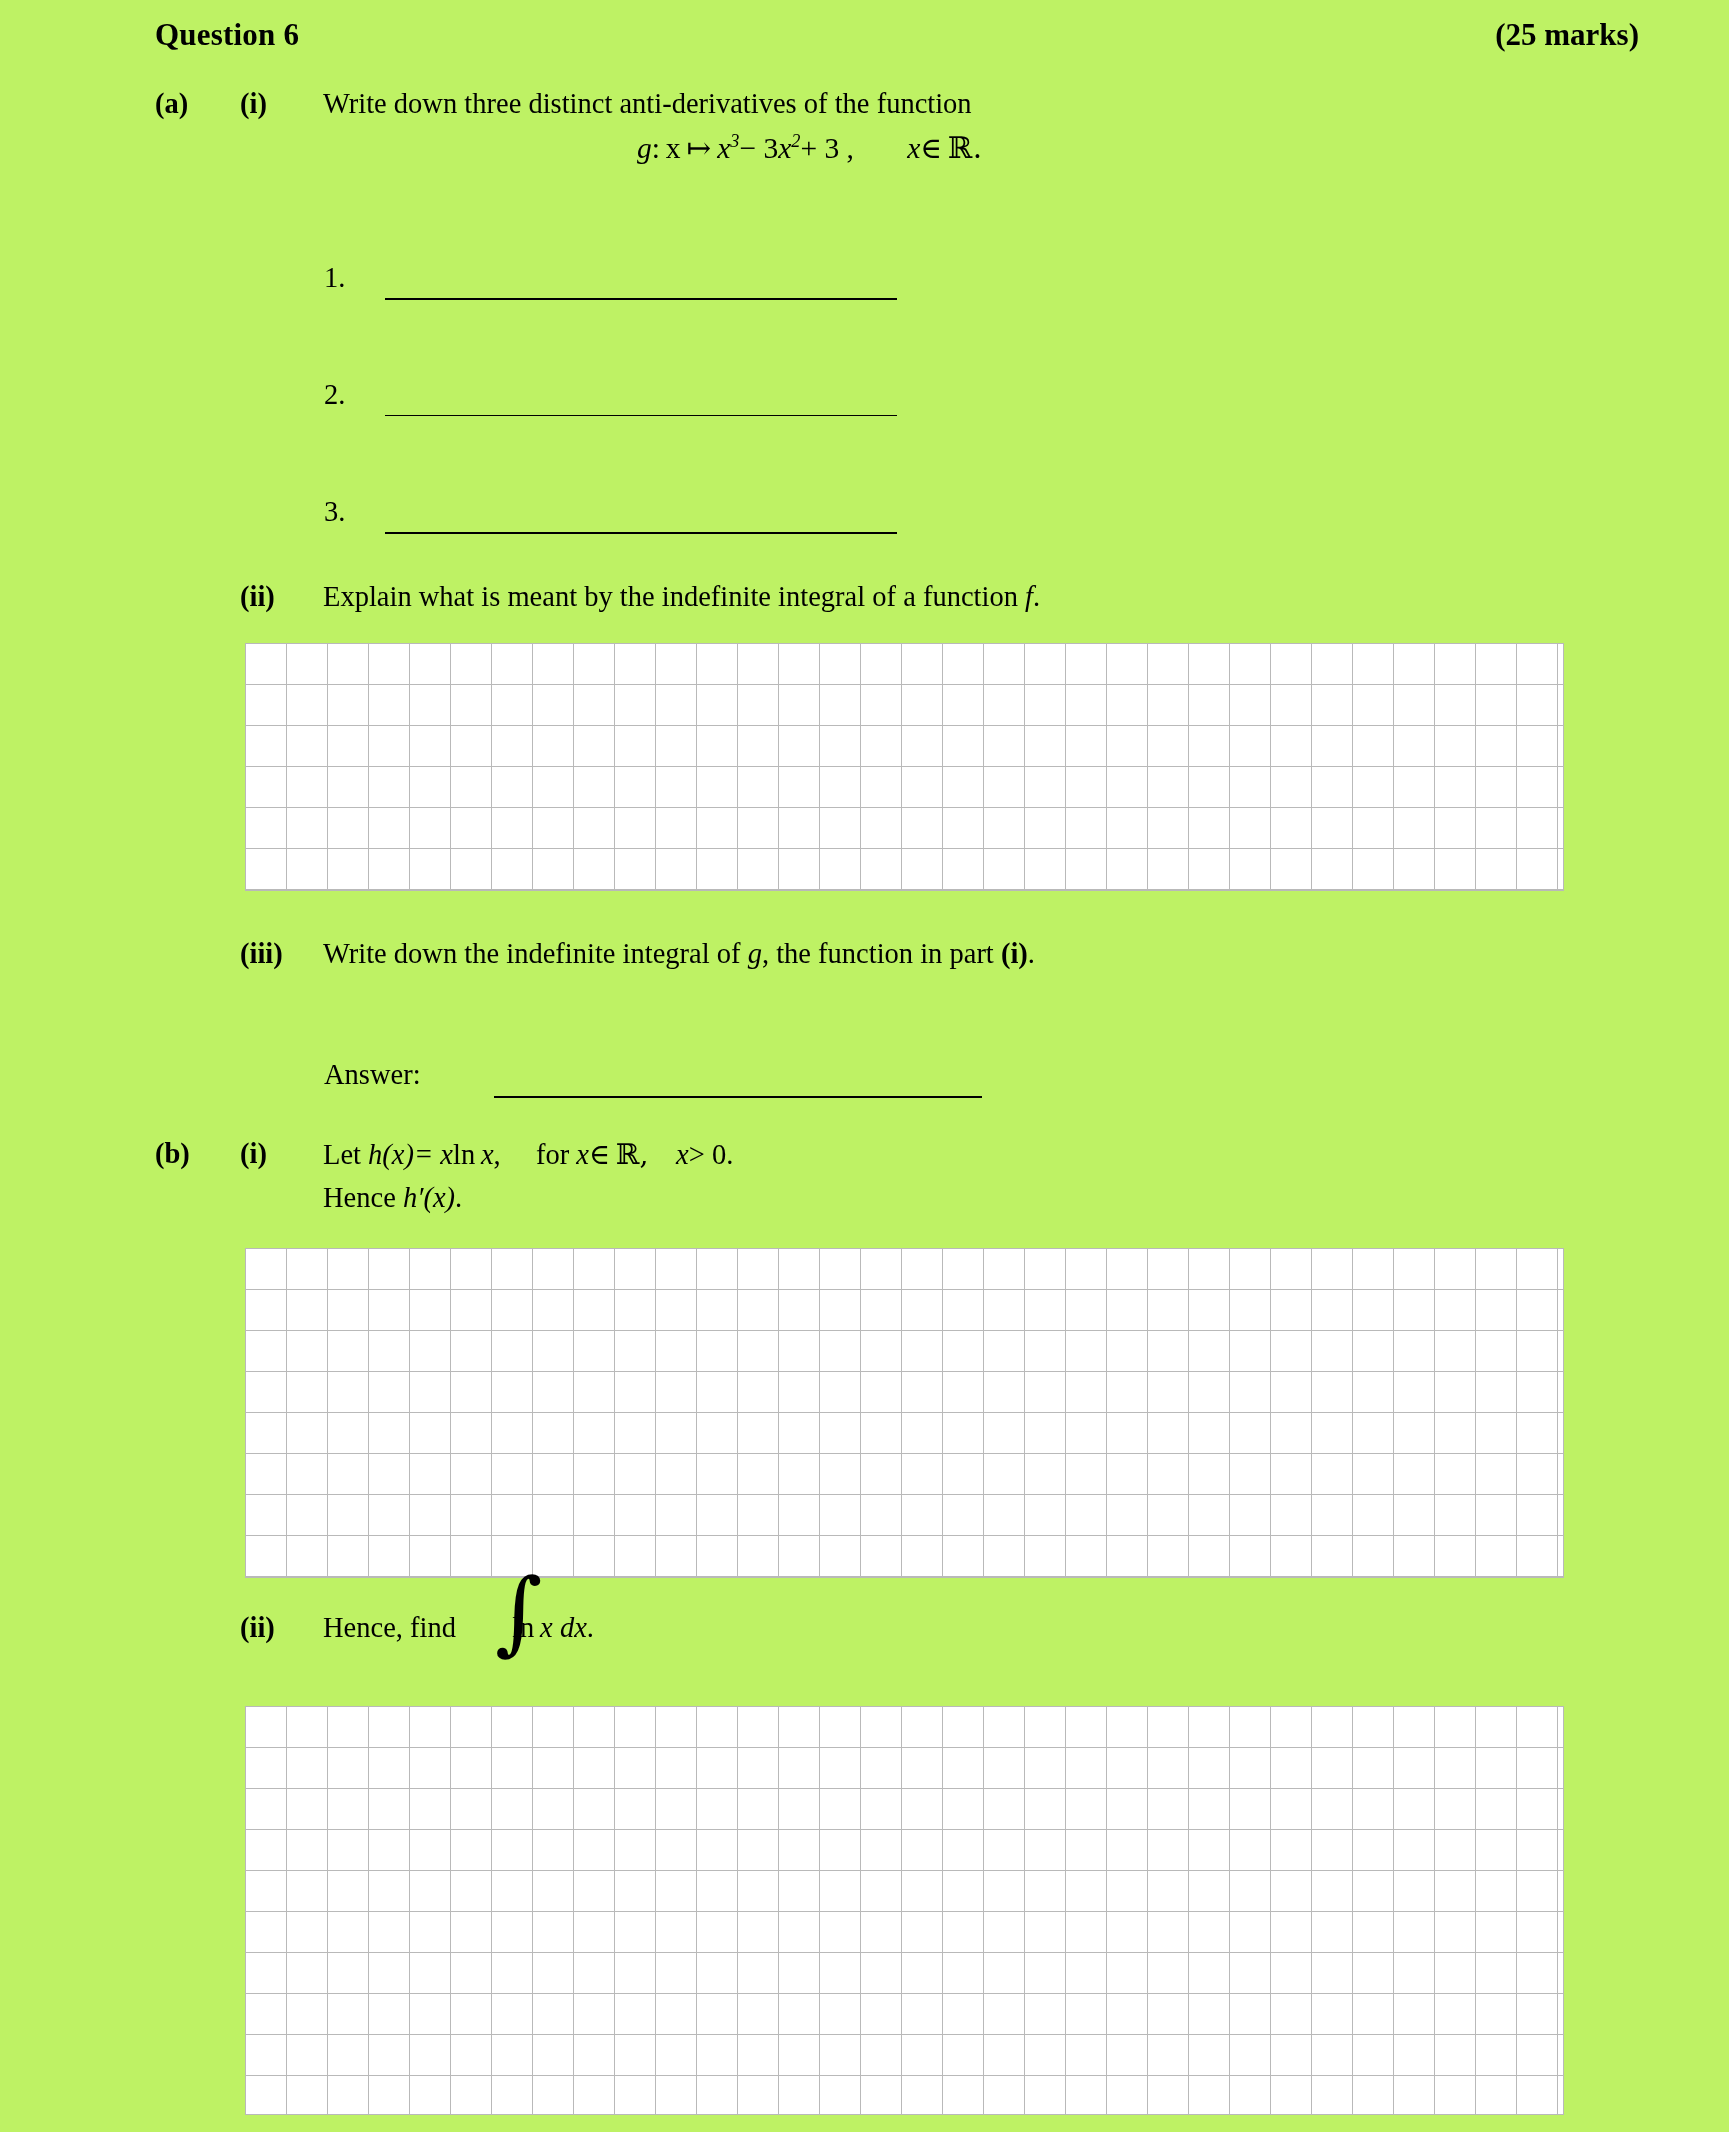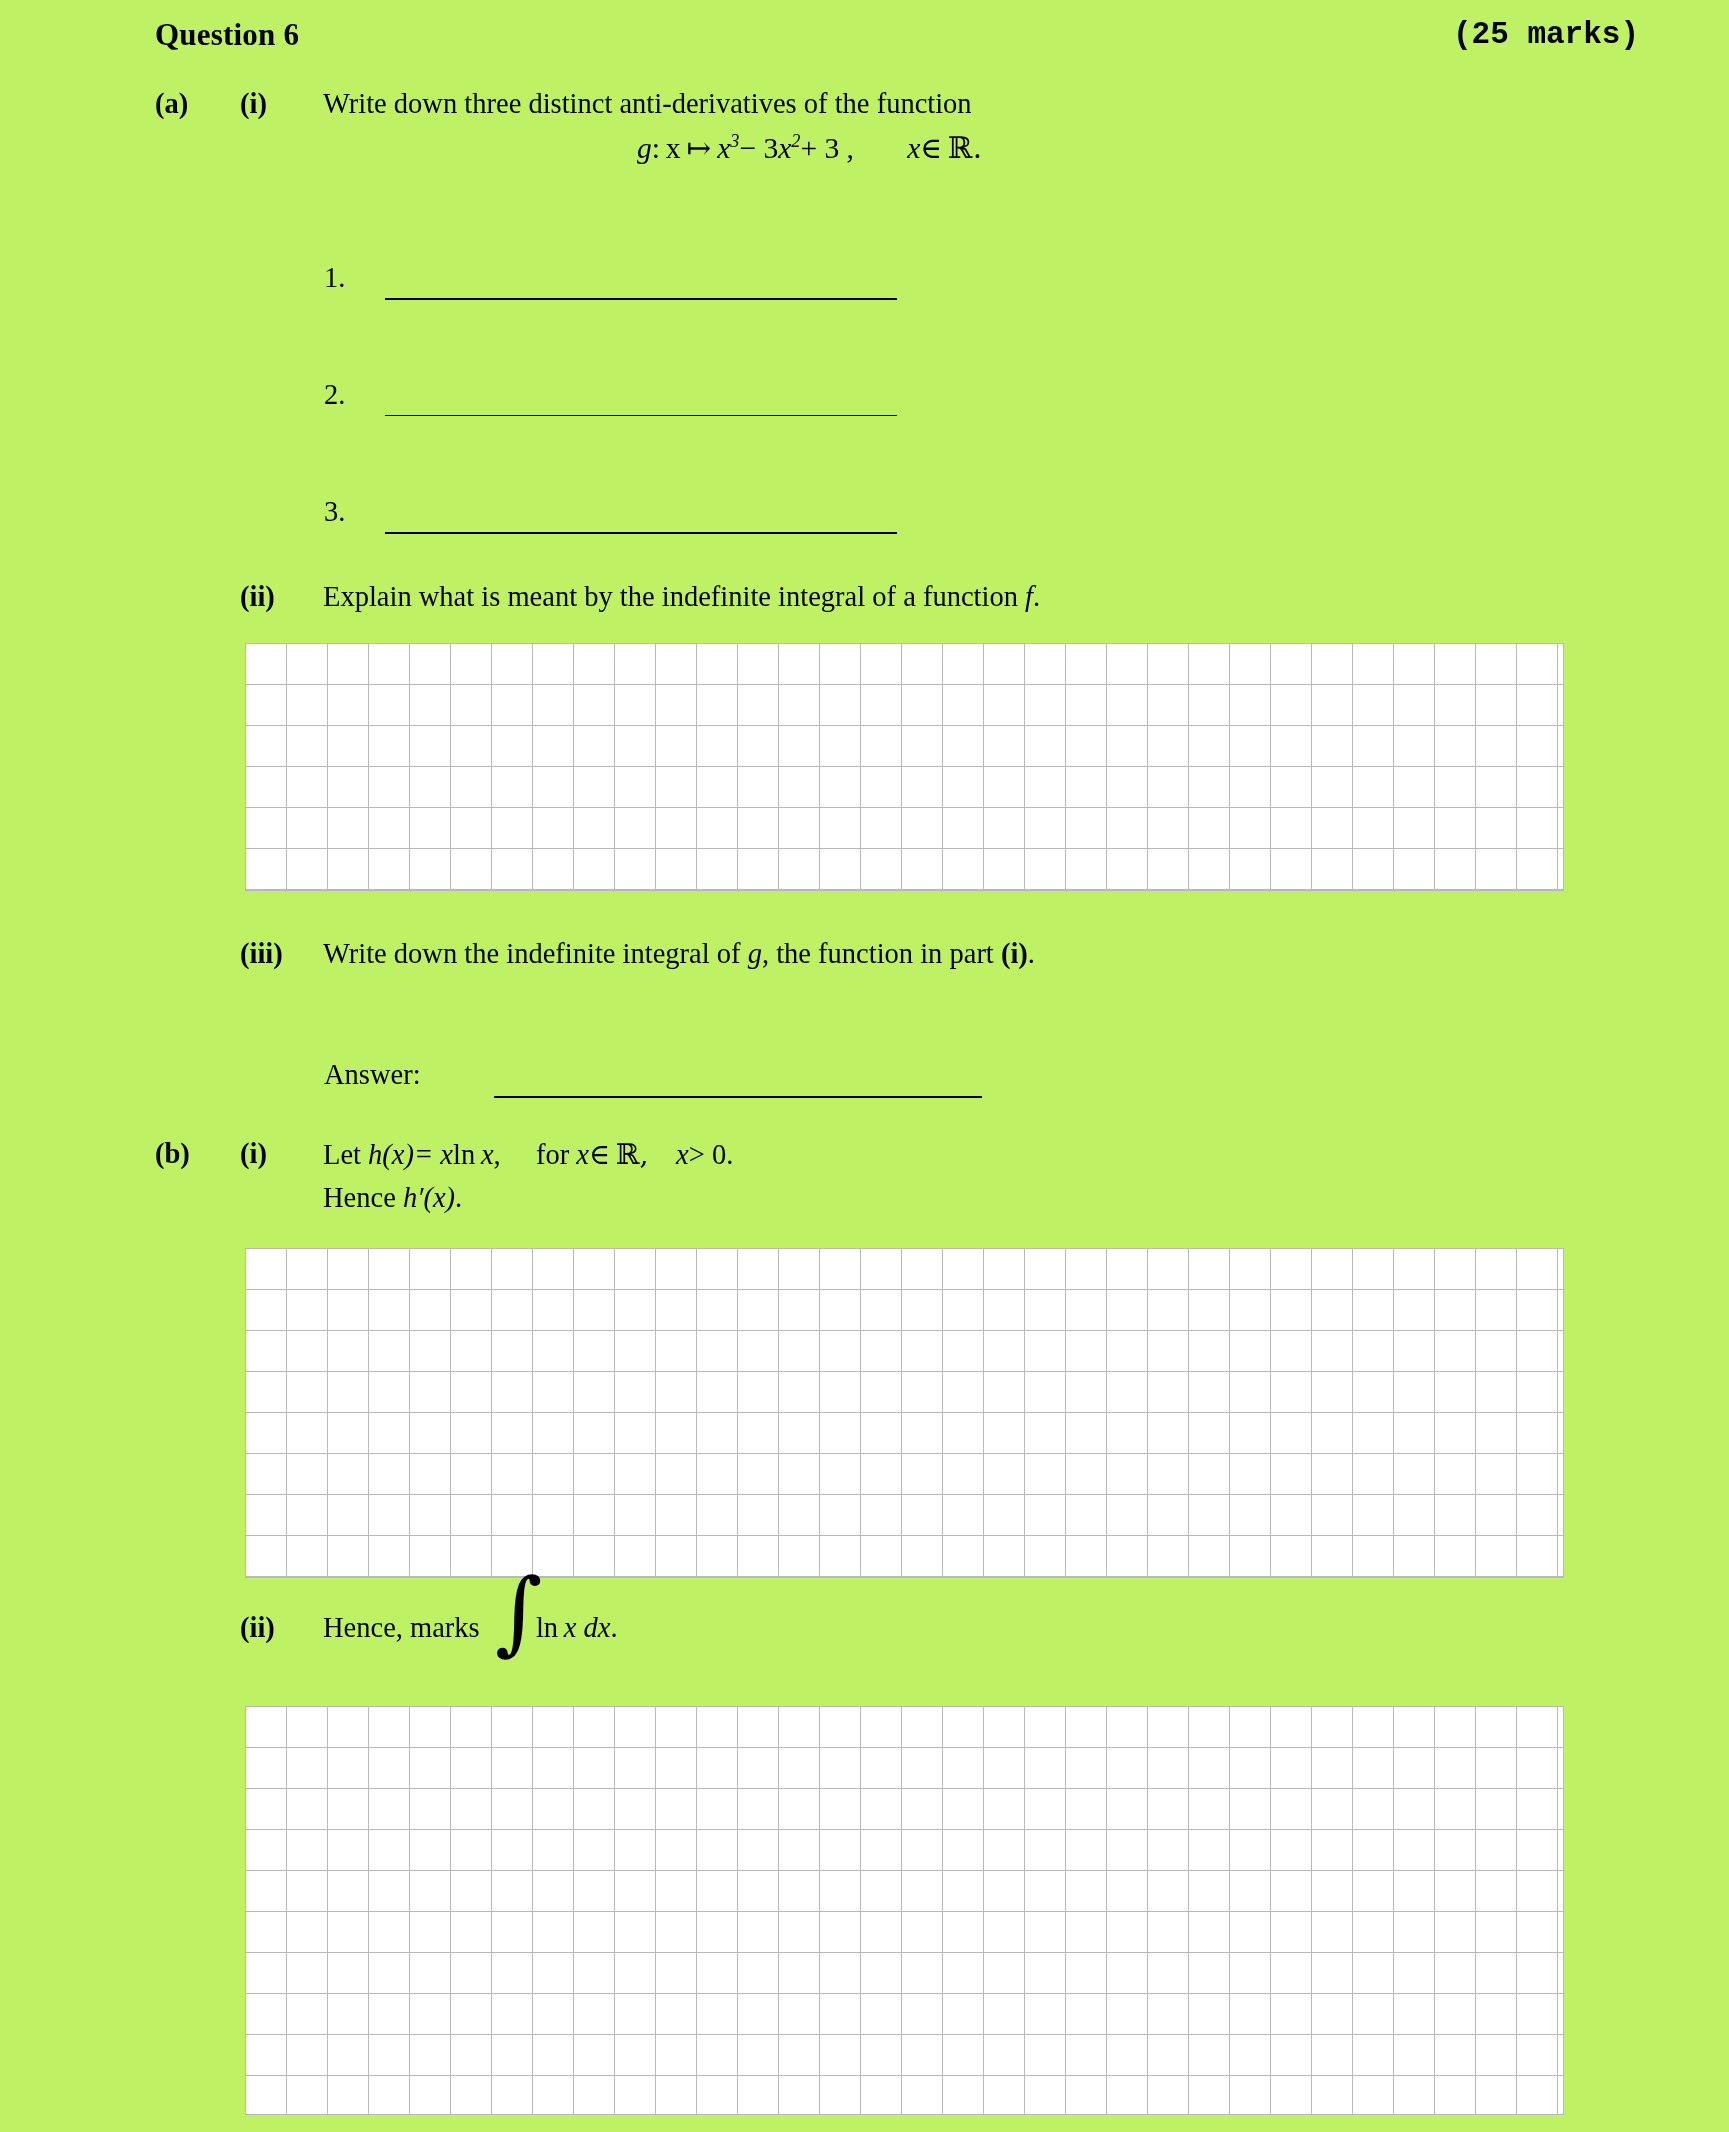--- a/index.html
+++ b/index.html
@@ -25,21 +25,20 @@
     font-size: 31px;
     font-weight: bold;
     letter-spacing: 0.2px;
   }
   .q-marks {
     position: absolute;
     right: 90px;
     top: 17px;
     font-size: 31px;
     font-weight: bold;
-    font-family: Liberation Mono, monospace;
   }
 
   
   .part-label {
     position: absolute;
     font-size: 28.5px;
     font-weight: bold;
   }
   .roman-label {
     position: absolute;
@@ -163,21 +162,21 @@
 
   <div class="body-text" style="left:323px; top:1182px;">
     <span>Hence</span>
     <span class="math"><span>h′</span><span>(x)</span></span><span>.</span>
   </div>
 
   <div class="grid" style="left:245px; top:1248px; width:1319px; height:330px; background-size:41px 41px;"></div>
 
   <div class="roman-label" style="left:240px; top:1612px;">(ii)</div>
   <div class="body-text" style="left:323px; top:1612px;">
-    <span>Hence, marks</span>
+    <span>Hence, find</span>
     <span style="display:inline-block; width:42px;"></span>
     <span class="math"><span class="up">ln</span> <span>x</span> <span>dx</span></span><span>.</span>
   </div>
   <div class="integral" style="left:495px; top:1566px; font-size:91px;">∫</div>
 
   <div class="grid" style="left:245px; top:1706px; width:1319px; height:409px; background-size:41px 41px;"></div>
 
 </div>
 
 

